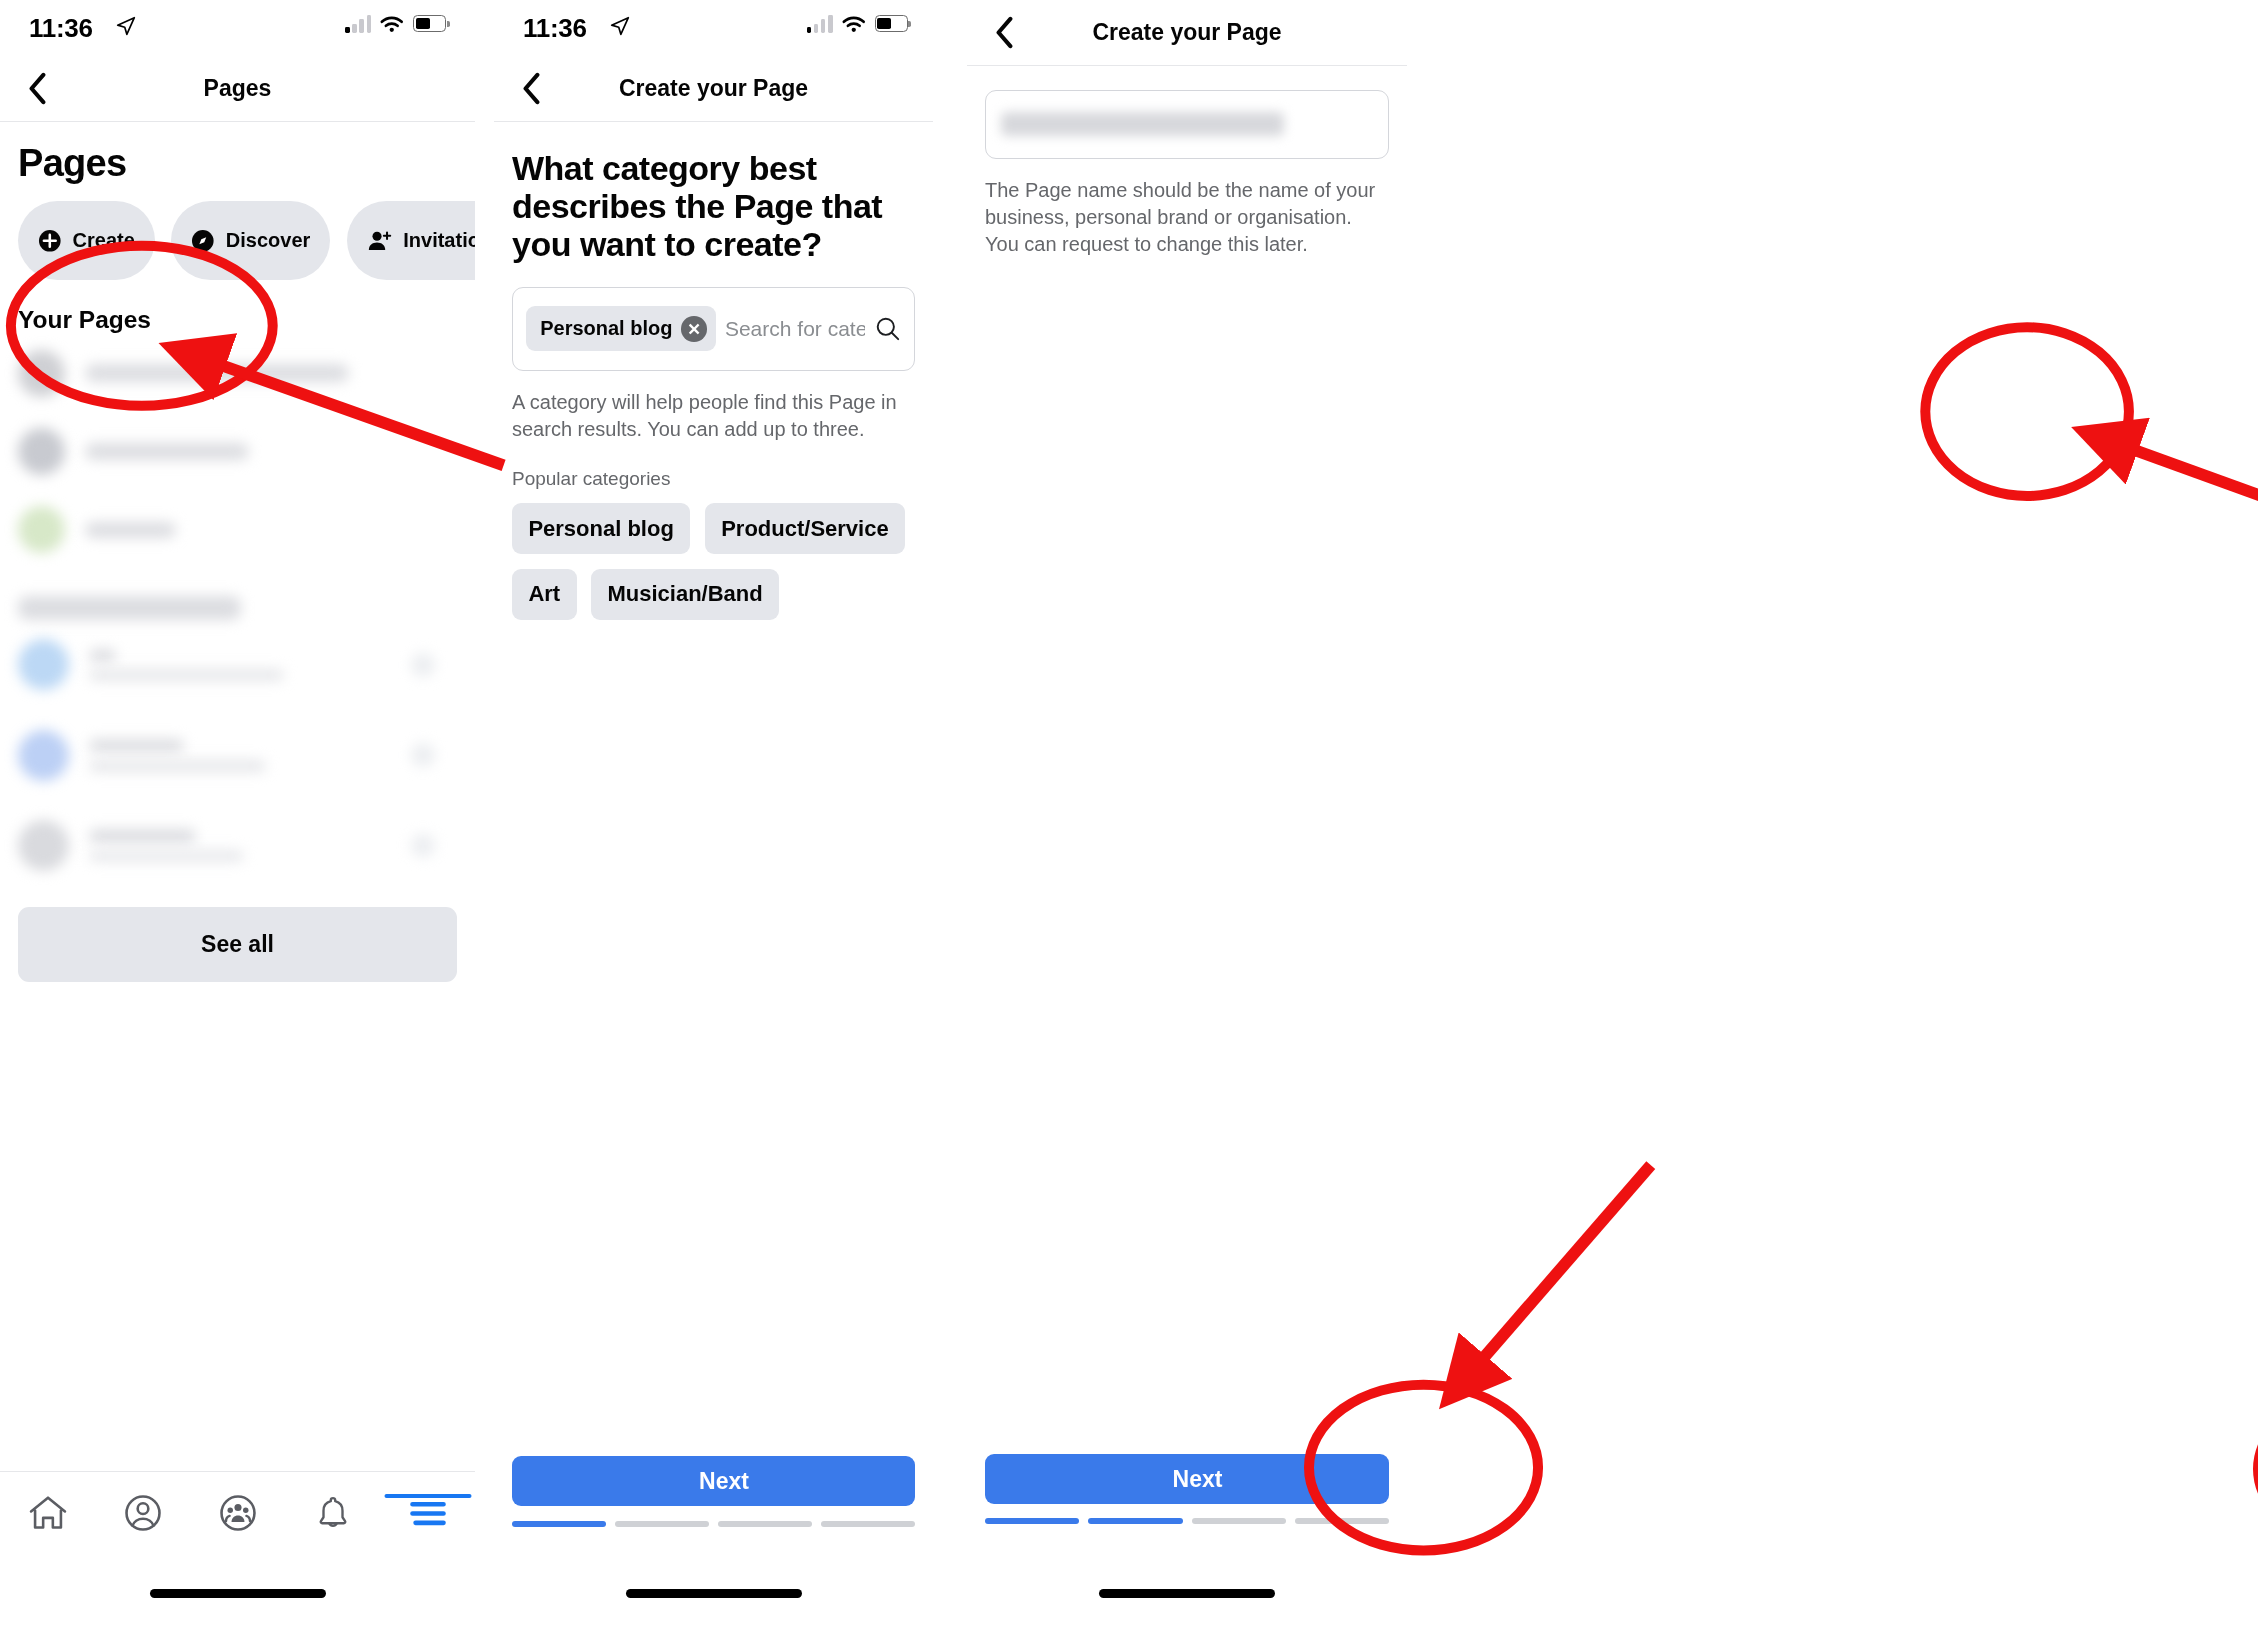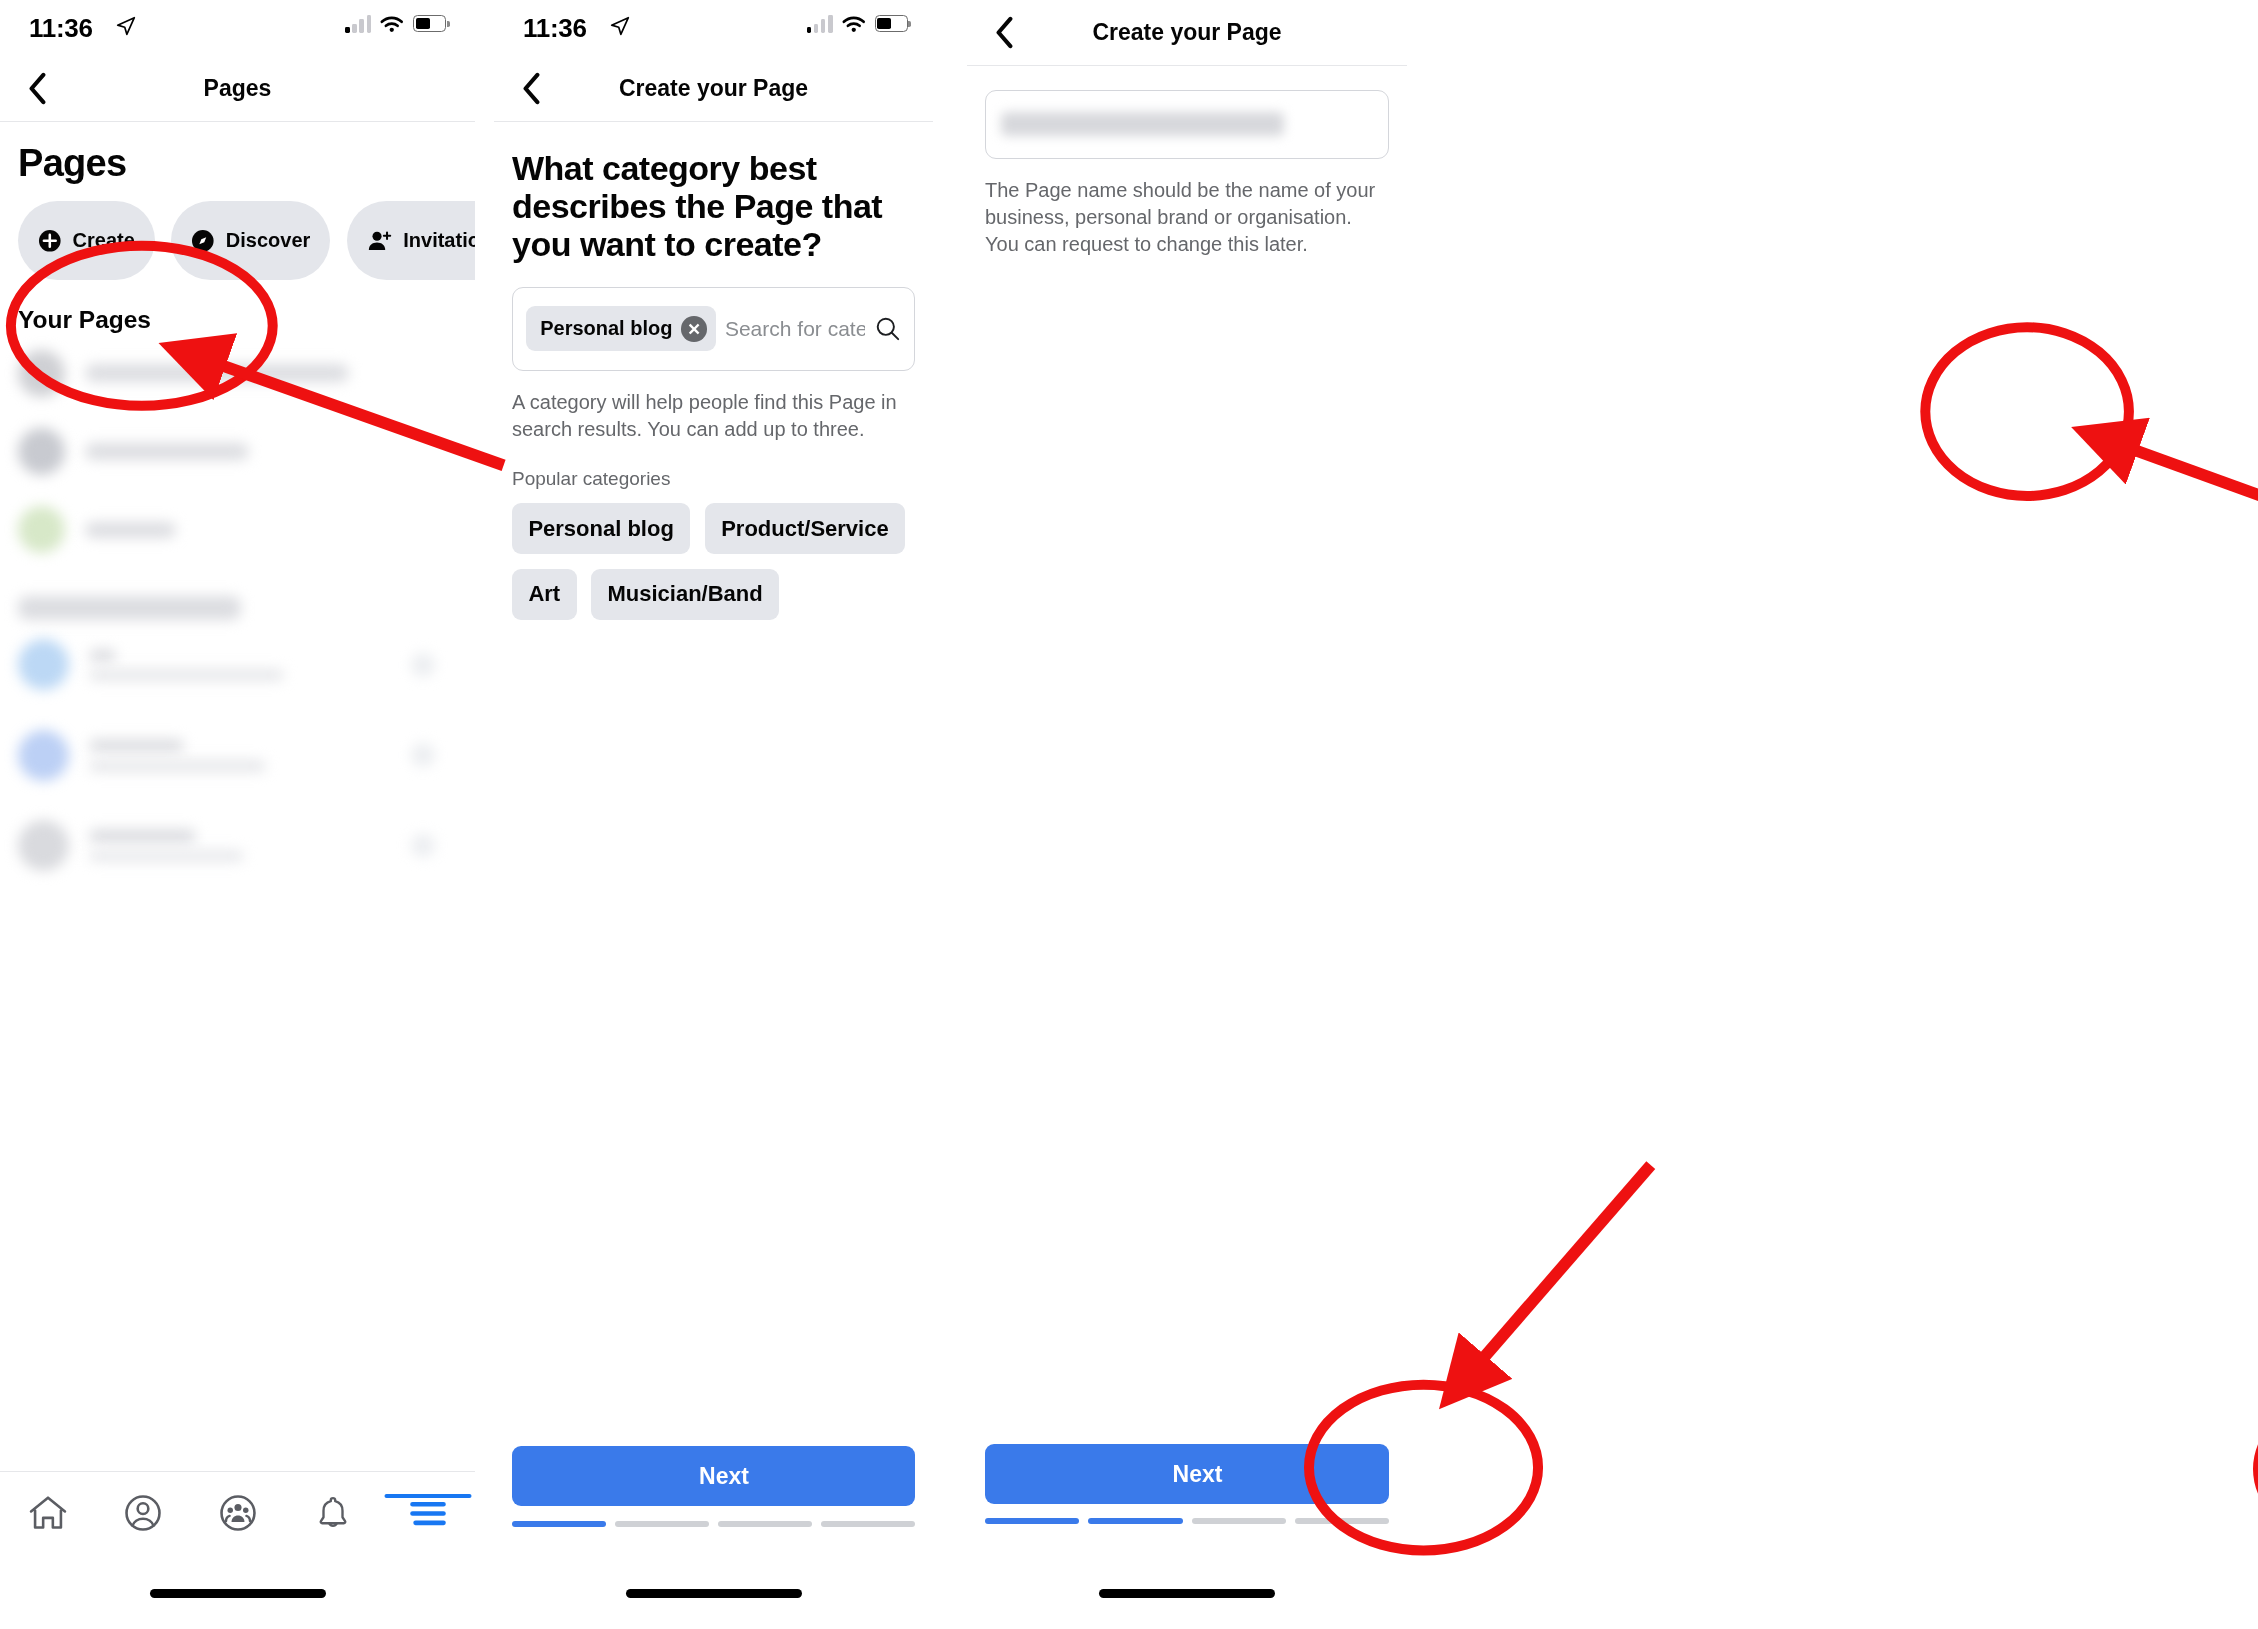--- a/index.html
+++ b/index.html
@@ -298,21 +298,21 @@
   .name-blur {
     width: 76%;
     height: 23.6px;
     background: #d7d8dc;
     border-radius: 5.5px;
     filter: blur(5.5px);
   }
   .next-btn {
     position: absolute;
     left: 18px; right: 18px;
-    height: 60px;
+    height: 50px;
     background: #3a7aea;
     border-radius: 9px;
     display: flex;
     align-items: center;
     justify-content: center;
     color: #ffffff;
     font-size: 23px;
     font-weight: 700;
     cursor: pointer;
     padding-left: 21px;
@@ -446,20 +446,21 @@
       <div class="page-row" style="height:65px">
         <div class="blurcircle" style="width:51px;height:51px;background:#d9dade;"></div>
         <div style="flex:1">
           <div class="blurtext" style="width:107px;height:13.6px;margin-bottom:7.3px;"></div>
           <div class="blurtext" style="width:155px;height:11.8px;background:#e8e9ec;"></div>
         </div>
         <div class="blurcircle" style="width:23.6px;height:23.6px;background:#eceef1;margin-right:22px;"></div>
       </div>
     </div>
 
+    <div class="see-all-btn">See all</div>
 
     <div class="tabbar">
       <div class="tab">
         <svg width="42" height="40" viewBox="0 0 26 24">
           <path d="M2.5 11 13 2.5 23.5 11" fill="none" stroke="#5b5d63" stroke-width="1.6" stroke-linecap="round" stroke-linejoin="round"></path>
           <path d="M5 10.5V21h5v-6h6v6h5V10.5" fill="none" stroke="#5b5d63" stroke-width="1.6" stroke-linecap="round" stroke-linejoin="round"></path>
         </svg>
       </div>
       <div class="tab">
         <svg width="42" height="40" viewBox="0 0 26 24">

